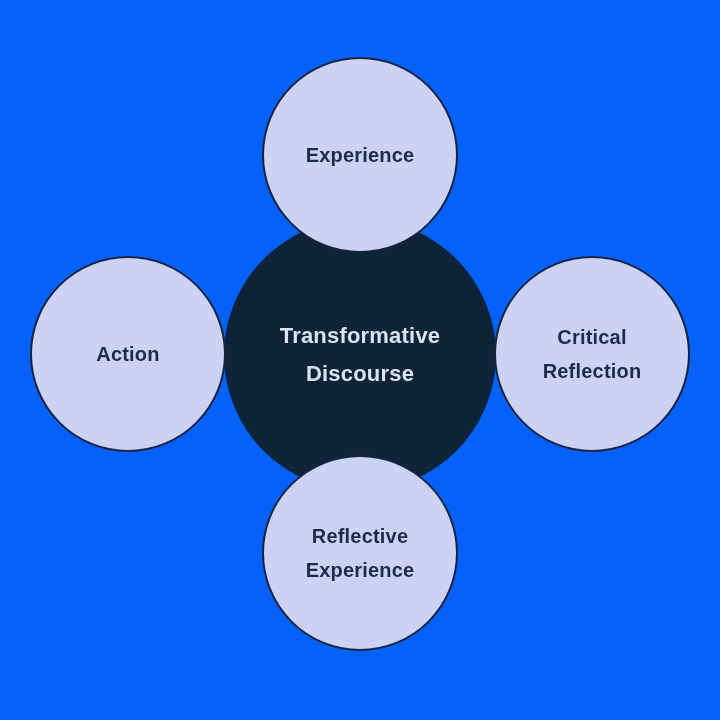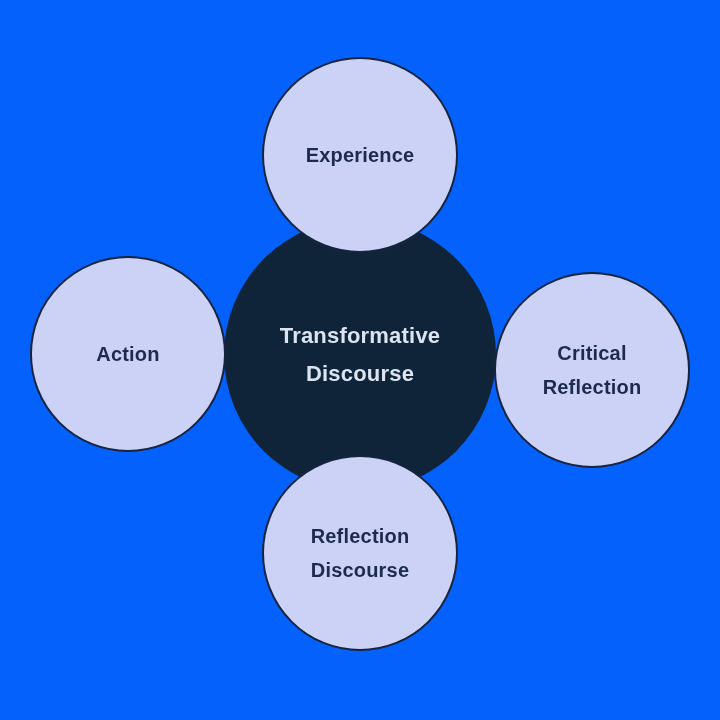--- a/index.html
+++ b/index.html
@@ -52,21 +52,21 @@
   }
   .node-label {
     width: 150px;
     color: var(--node-text, #1d2b4d);
     font-size: 20px;
     font-weight: 600;
     line-height: 1.7;
     letter-spacing: 0.2px;
   }
   .pos-top    { left: 262px; top: 57px;  }
-  .pos-right  { left: 494px; top: 272px; }
+  .pos-right  { left: 494px; top: 256px; }
   .pos-bottom { left: 262px; top: 455px; }
   .pos-left   { left: 30px;  top: 256px; }
 </style>
 </head>
 <body>
 
 <div class="canvas">
 
   <div class="circle center-circle">
     <span class="center-label">Transformative Discourse</span>
@@ -74,20 +74,20 @@
 
   <div class="circle node pos-top">
     <span class="node-label">Experience</span>
   </div>
 
   <div class="circle node pos-right">
     <span class="node-label">Critical Reflection</span>
   </div>
 
   <div class="circle node pos-bottom">
-    <span class="node-label">Reflection Discourse</span>
+    <span class="node-label">Reflective Experience</span>
   </div>
 
   <div class="circle node pos-left">
     <span class="node-label">Action</span>
   </div>
 
 </div>
 
 </body></html>

